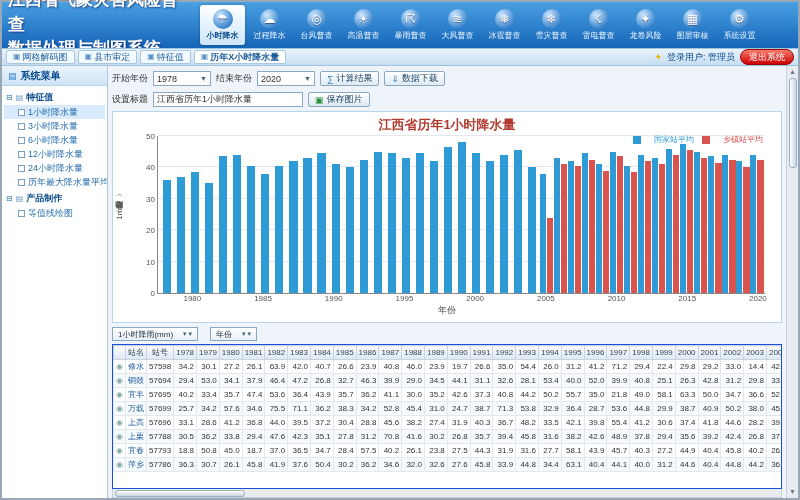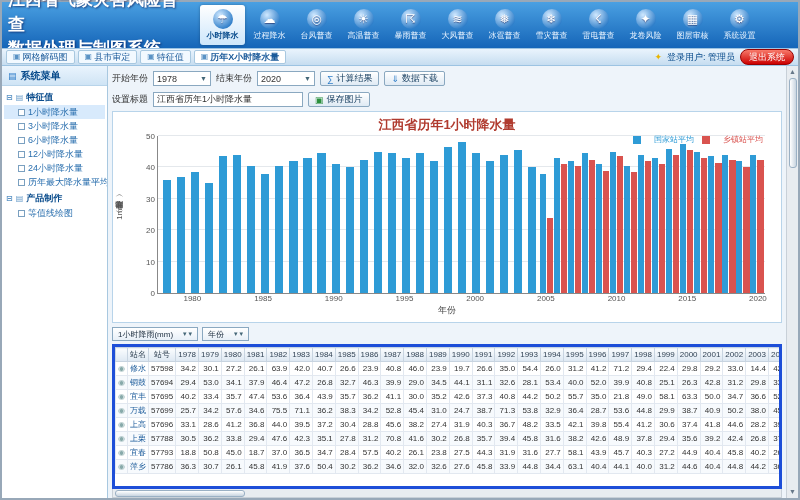--- a/index.html
+++ b/index.html
@@ -65,24 +65,24 @@
   .bar { width:58%; }
   .bar-group.pair .bar { width:44%; }
   .ytick { position:absolute; right:100%; margin-right:3px; font-size:8px; color:#555; transform:translateY(50%); }
   .xticks { position:relative; height:10px; margin-left:34px; margin-right:6px; }
   .xtick { position:absolute; top:0; font-size:8px; color:#555; transform:translateX(-50%); }
   .xlabel { text-align:center; font-size:9px; color:#444; height:11px; }
   .ylabel { position:absolute; left:2px; top:90px; writing-mode:vertical-rl; transform:rotate(180deg); font-size:8px; color:#555; }
 
   
   .table-section { flex:1; min-height:0; display:flex; flex-direction:column; margin-top:3px; }
-  .filters { height:16px; flex:none; display:flex; gap:4px; align-items:center; margin-bottom:2px; }
+  .filters { height:16px; flex:none; display:flex; gap:12px; align-items:center; margin-bottom:2px; }
   .filter-box { border:1px solid #8aa8c0; background:linear-gradient(#fff,#e8f0f8); font-size:8px; color:#234; height:14px; display:flex; align-items:center; gap:10px; padding:0 5px; cursor:pointer; }
   .filter-box .arr { font-size:7px; color:#467; }
-  .table-scroll { flex:1; min-height:0; overflow:hidden; border:3px solid #1d4ed8; background:#fff; }
+  .table-scroll { flex:1; min-height:0; overflow:hidden; border:1px solid #1d4ed8; background:#fff; }
   table { border-collapse:collapse; font-size:8px; table-layout:auto; }
   th { background:linear-gradient(#fafcfe,#dde8f2); border:1px solid #c8d4e0; padding:1px 2px; font-weight:normal; color:#345; white-space:nowrap; }
   td { border:1px solid #e2e8f0; padding:1px 2px; color:#333; text-align:right; white-space:nowrap; }
   td.c-ico { text-align:center; color:#8aa; width:12px; }
   td.c-name { text-align:left; color:#1a5a9a; }
   td.c-id { text-align:center; }
   tr:nth-child(even) td { background:#f7fafd; }
   .hscroll { height:9px; flex:none; background:#e8ecf0; border:1px solid #c8d0d8; border-top:none; display:flex; align-items:center; }
   .h-thumb { width:130px; height:7px; margin-left:2px; background:linear-gradient(#fff,#c8d4e0); border:1px solid #9ab0c4; border-radius:3px; }
 

